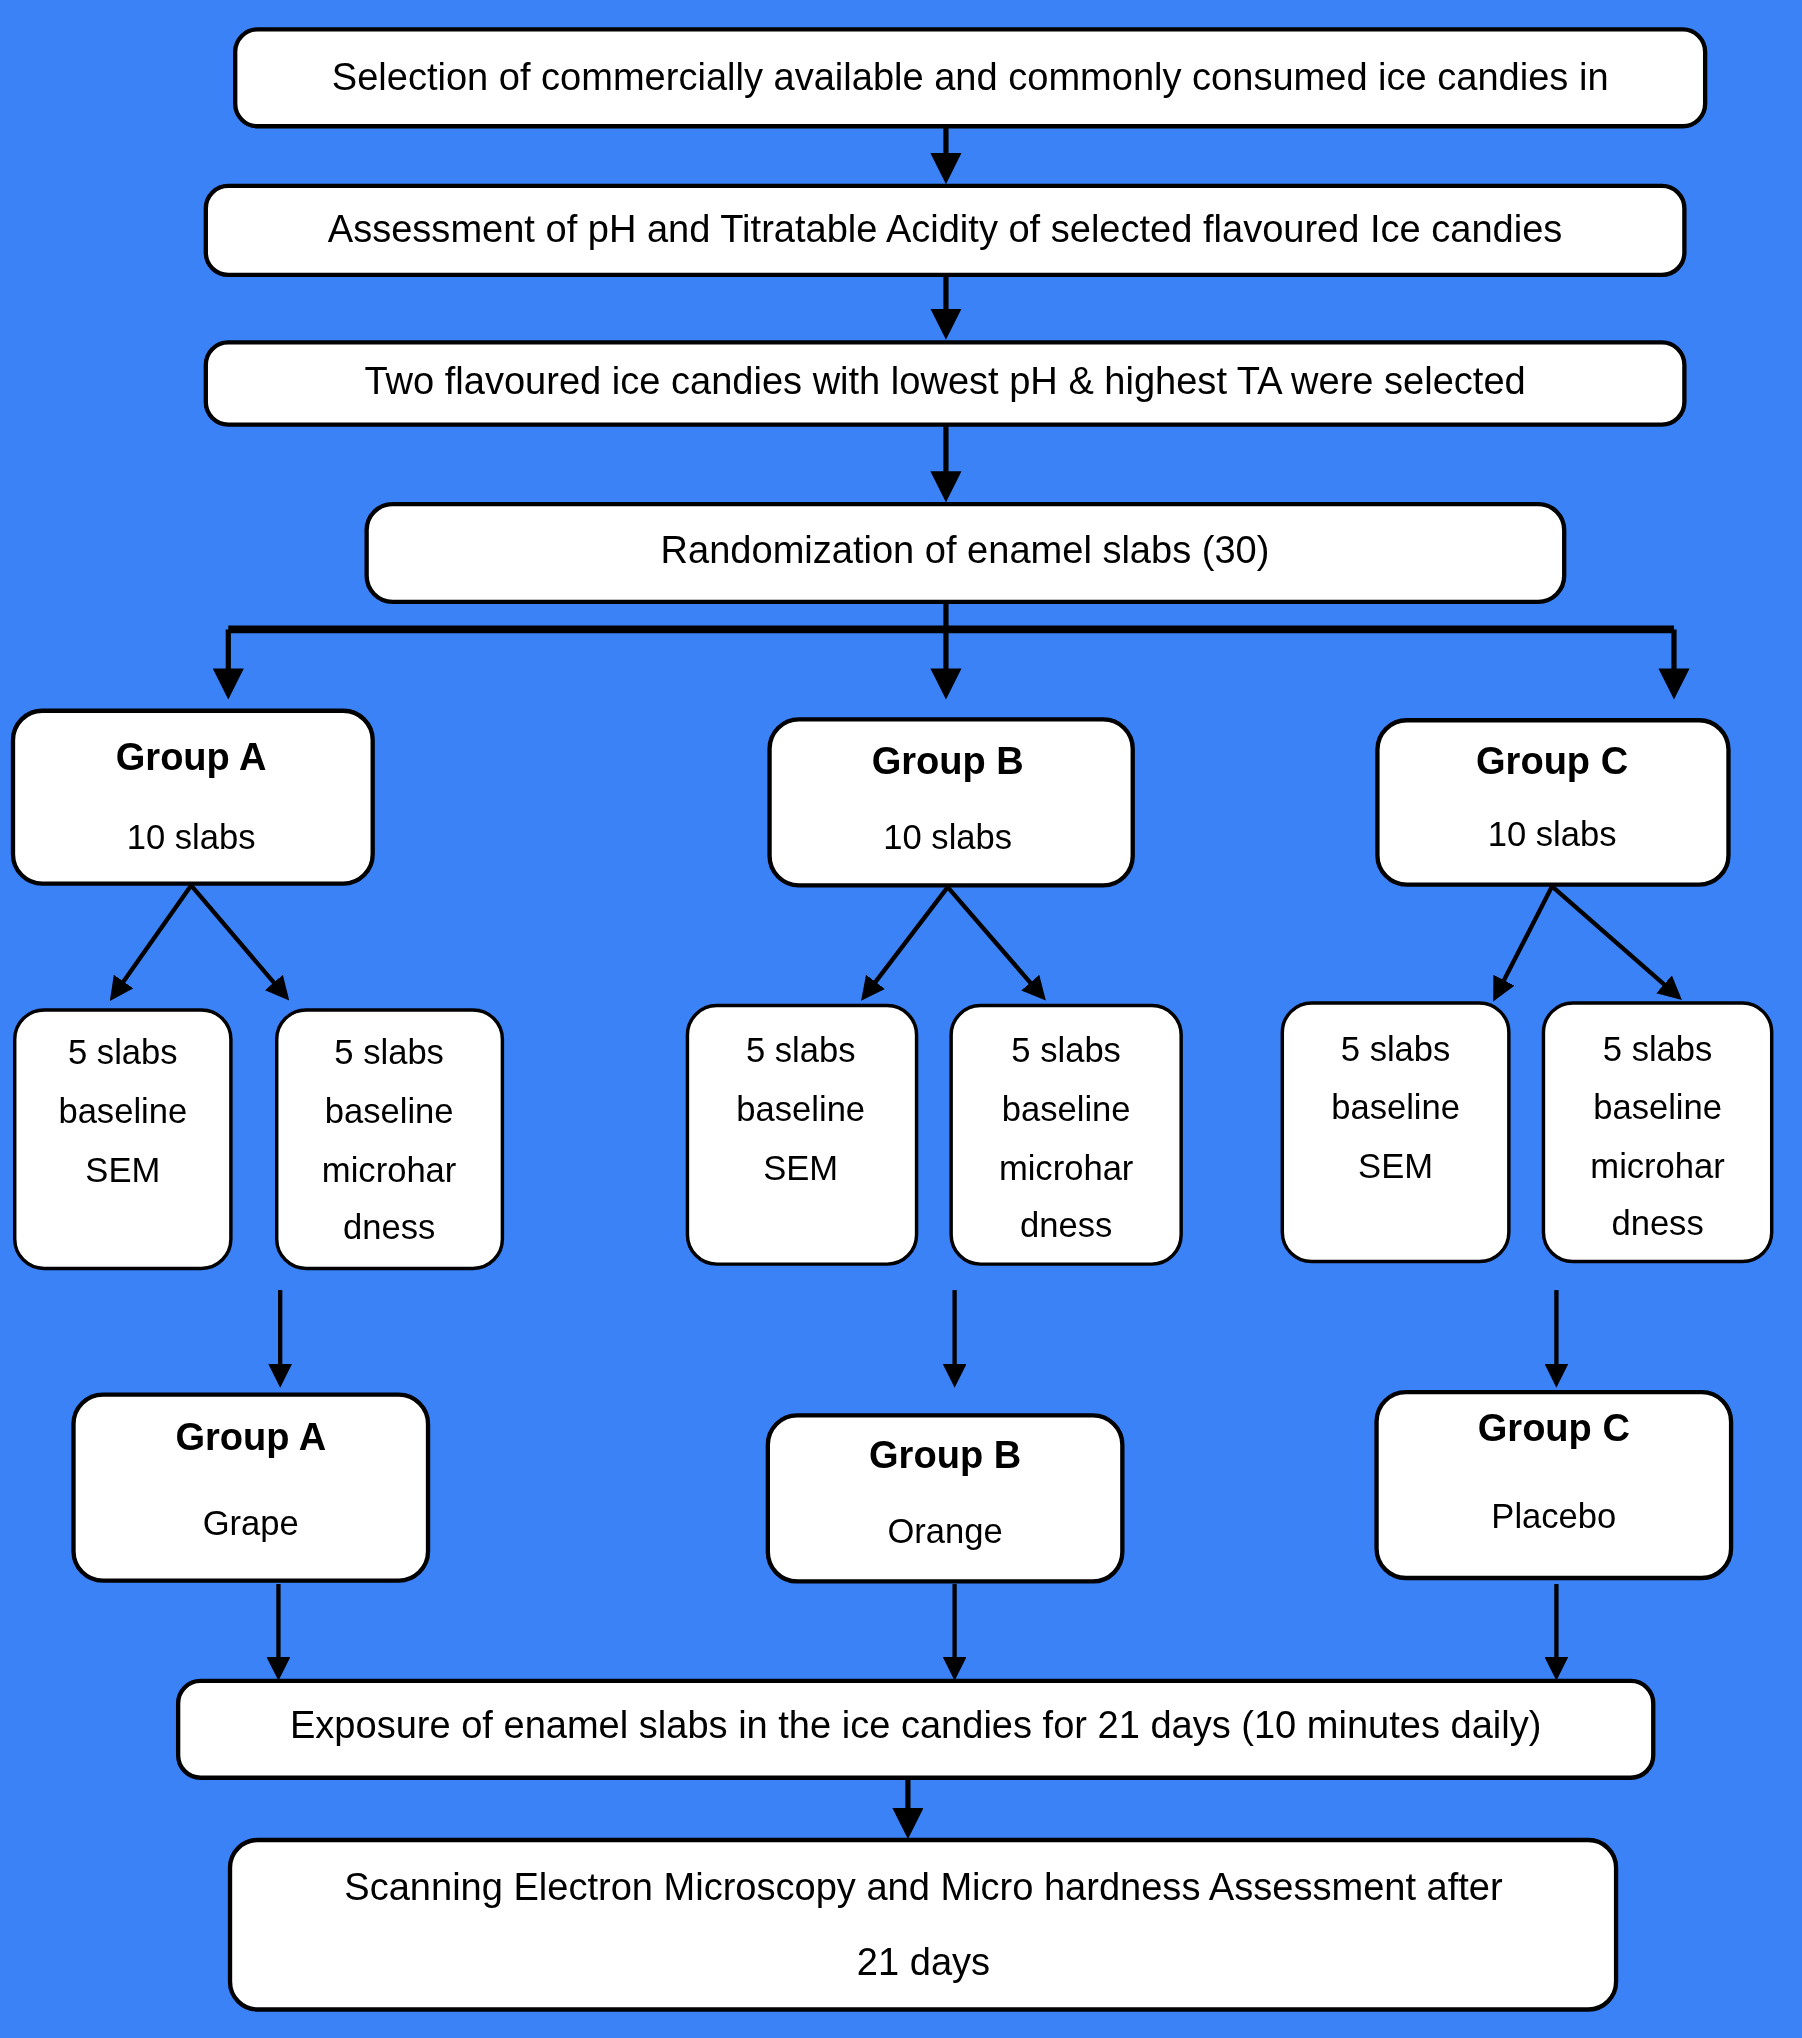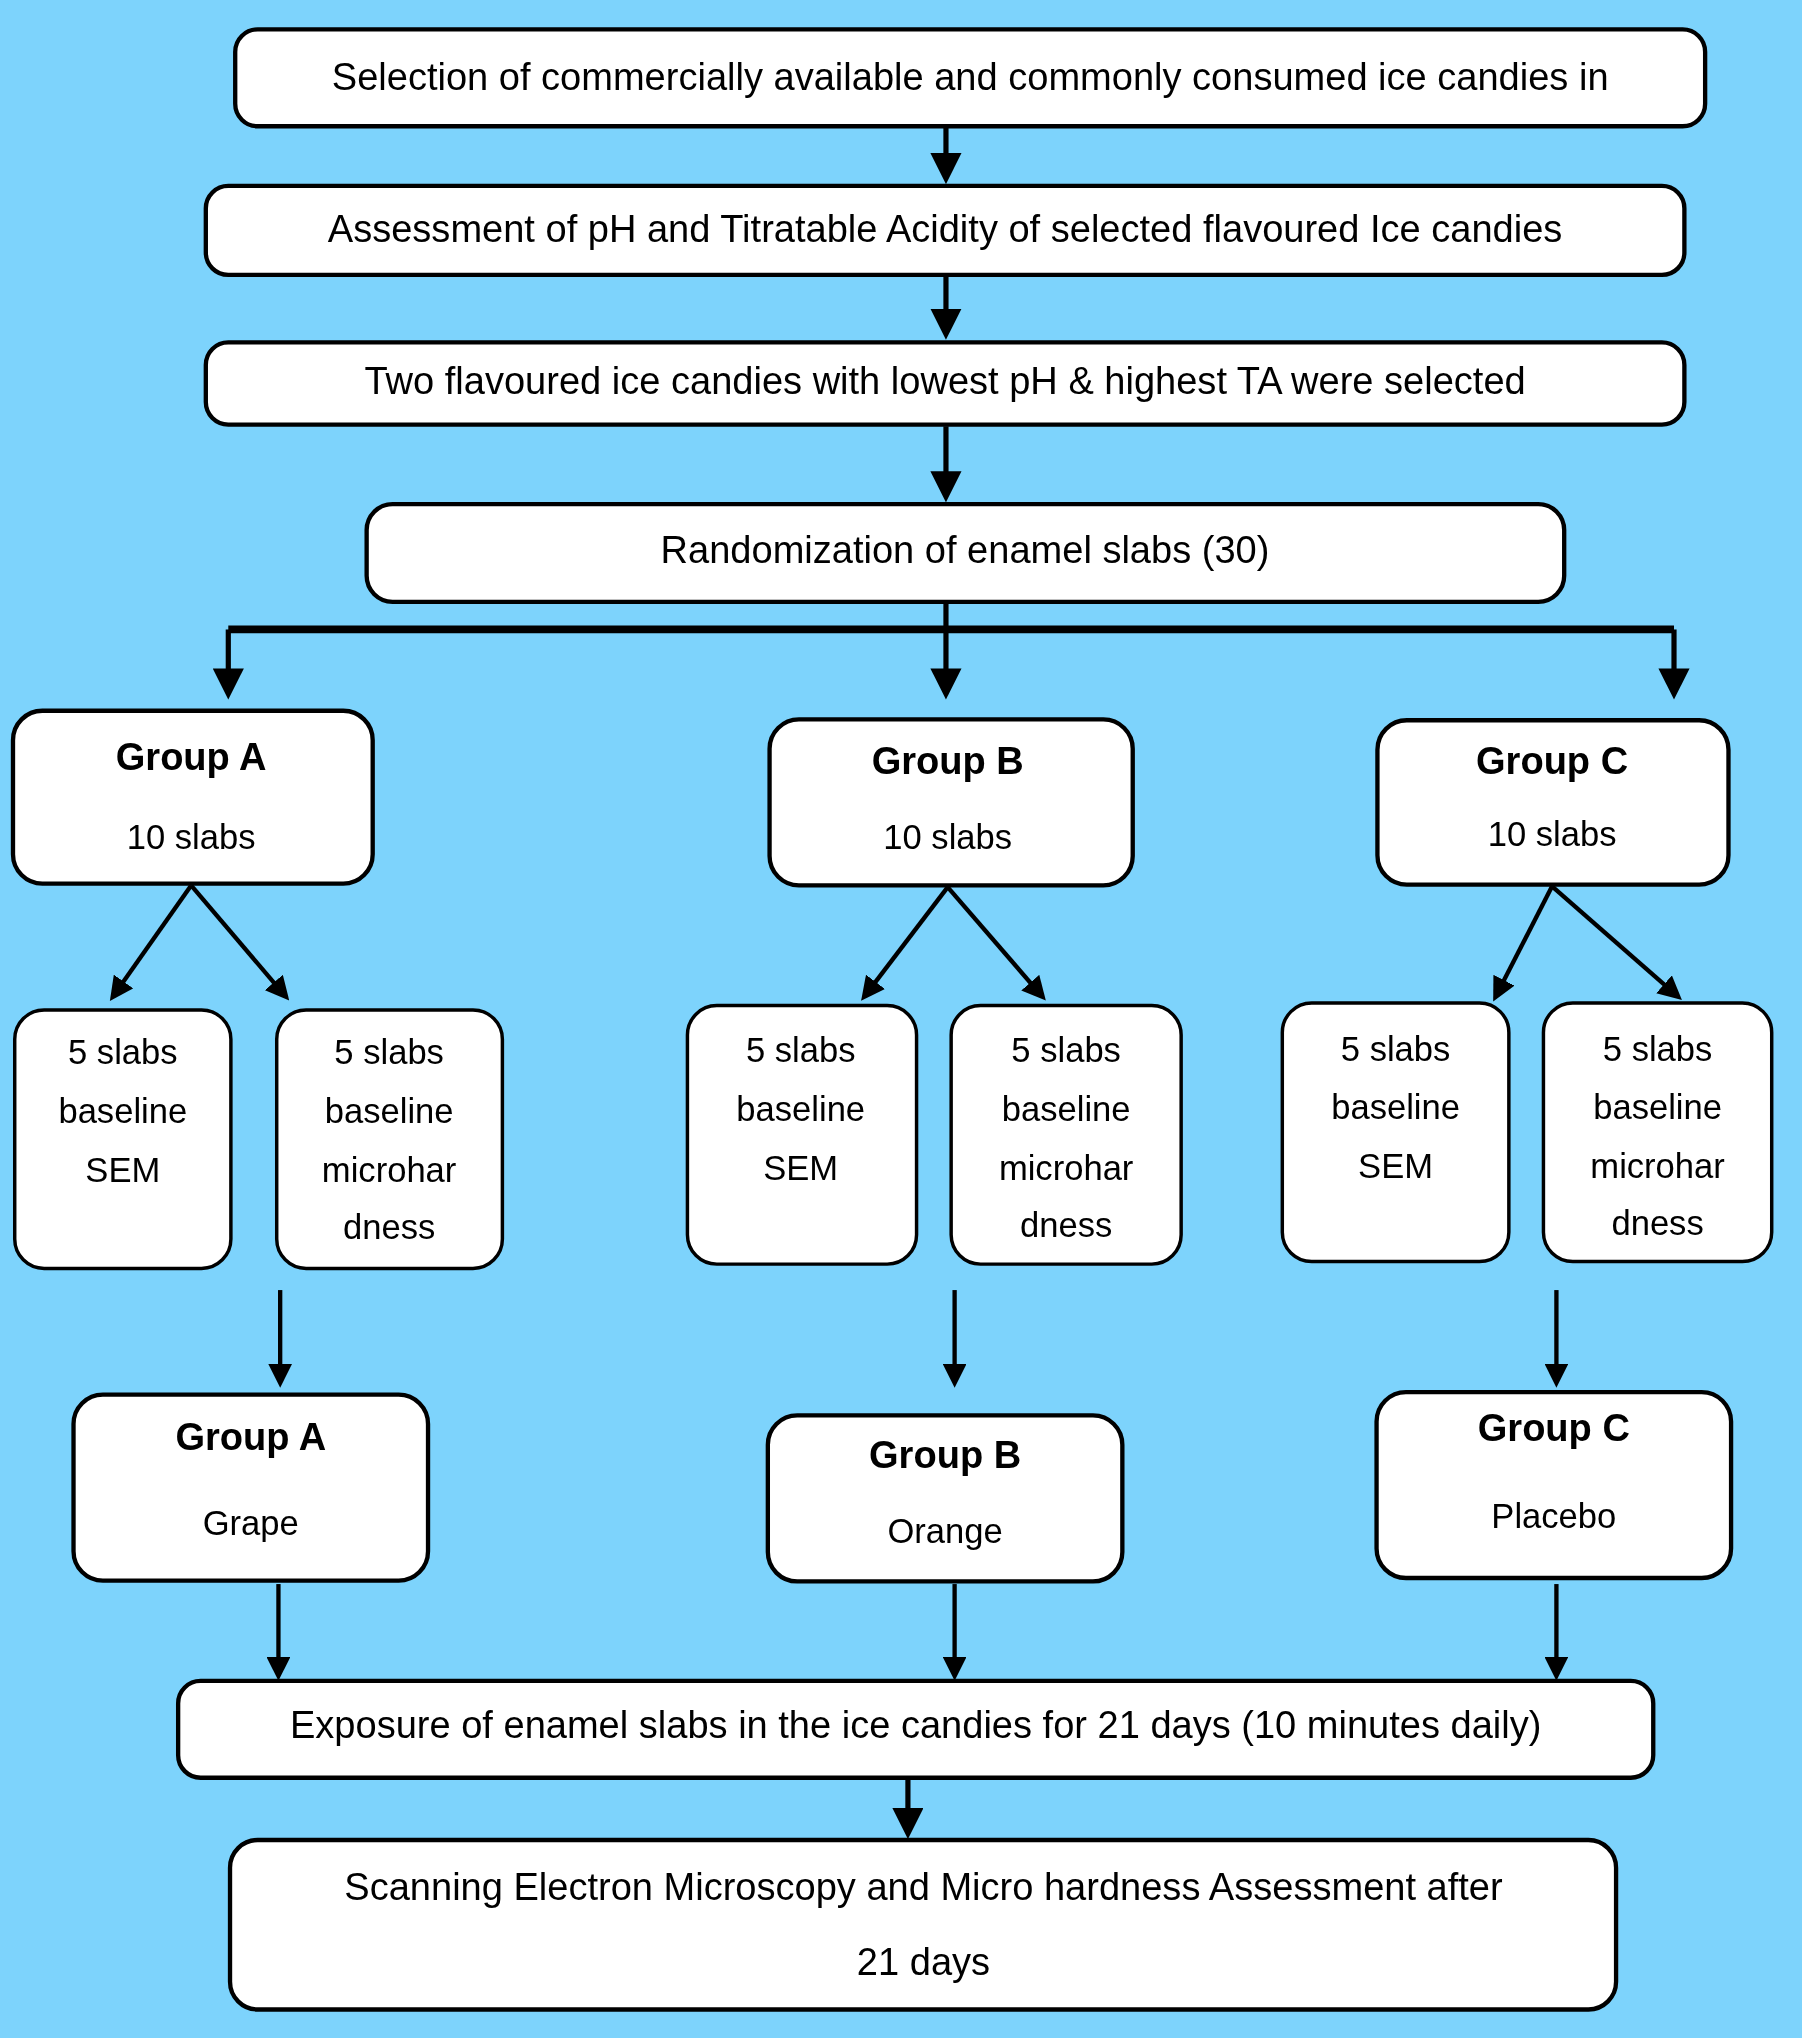--- a/index.html
+++ b/index.html
@@ -4,21 +4,21 @@
 <style>
   html, body {
     margin: 0;
     padding: 0;
     background: #ffffff;
   }
   #page {
     position: relative;
     width: 1802px;
     height: 2038px;
-    background: #7dd3fc;
+    background: #3b82f6;
     font-family: "Liberation Sans", sans-serif;
     overflow: hidden;
   }
   svg.flow {
     position: absolute;
     top: 0;
     left: 0;
     width: 1802px;
     height: 2038px;
     display: block;

